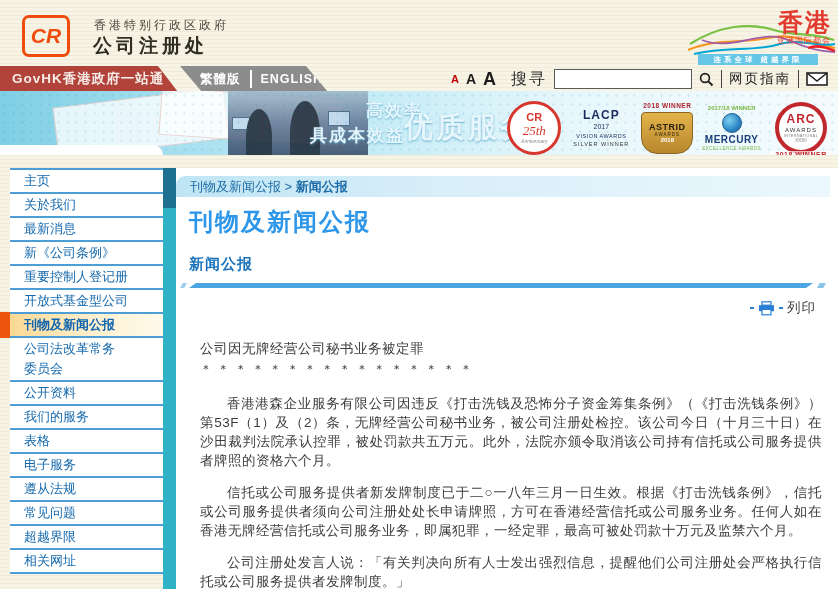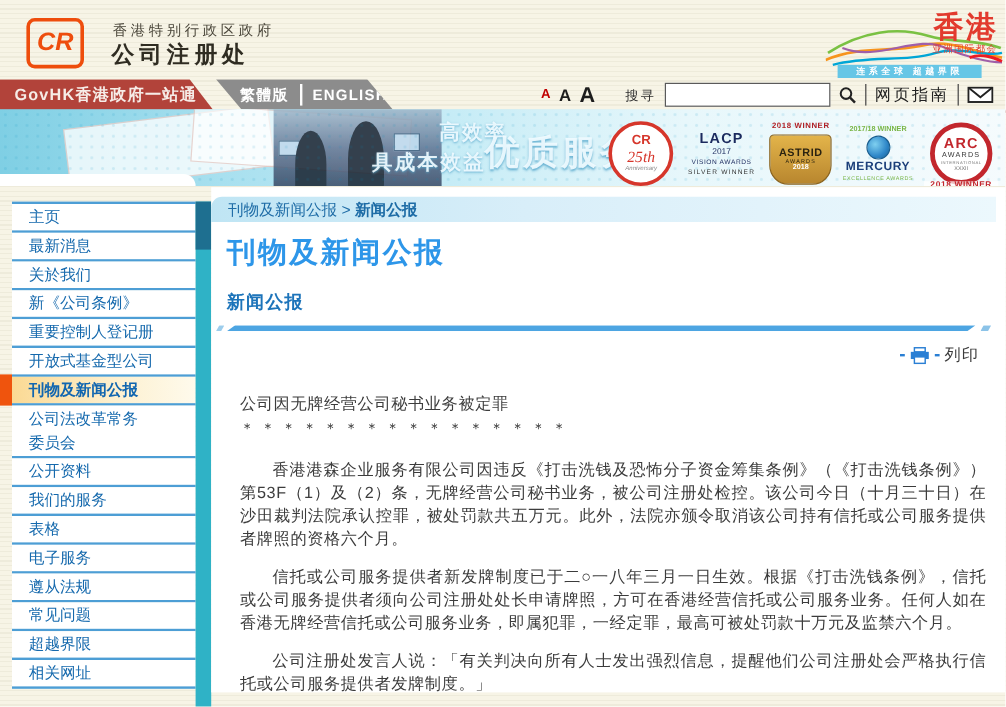--- a/index.html
+++ b/index.html
@@ -28,21 +28,21 @@
   .nav-gray{position:absolute;left:180px;top:0;width:148px;height:26px;background:#8c8c8c;
     clip-path:polygon(0 0,126px 0,148px 26px,22px 26px);
     display:flex;align-items:center;padding-left:20px;box-sizing:border-box;}
   .nav-gray .tab{color:#fff;font-weight:bold;font-size:12.5px;letter-spacing:1px;cursor:pointer;}
   .nav-gray .vline{width:2px;height:18px;background:#fdfdfd;margin:0 9px;}
   .nav-tools{position:absolute;right:10px;top:0;height:26px;display:flex;align-items:center;gap:7px;}
   .fs-a{font-weight:bold;color:#1c1c1c;cursor:pointer;line-height:1;}
   .fs-a.small{color:#c00000;font-size:11px;}
   .fs-a.mid{font-size:14px;}
   .fs-a.big{font-size:18px;}
-  .search-label{font-size:11px;color:#2e2e2e;letter-spacing:2px;margin-left:18px;}
+  .search-label{font-size:16px;color:#2e2e2e;letter-spacing:2px;margin-left:8px;}
   .search-input{width:130px;height:18px;border:1px solid #5a5a5a;background:#fff;font-size:12px;padding:0 3px;}
   .tool-sep{width:1px;height:18px;background:#444;}
   .sitemap{font-size:13.5px;color:#222;letter-spacing:2px;cursor:pointer;}
   .icon-btn{display:flex;align-items:center;cursor:pointer;}
   .redline{position:absolute;left:0;top:92px;width:838px;height:2px;background:#9a241f;}
   
   .banner{position:absolute;left:0;top:91px;width:838px;height:64px;overflow:hidden;
     background:linear-gradient(90deg,#7fcfe4 0%,#a8e0ef 22%,#c6ecf6 45%,#e7f7fb 68%,#f5fbfd 100%);}
   .banner .dots{position:absolute;inset:0;background-image:radial-gradient(rgba(0,140,190,.22) 1px,transparent 1.4px);
     background-size:9px 9px;opacity:.55;}
@@ -95,21 +95,21 @@
   .sidebar{position:absolute;left:0;top:168px;width:163px;height:421px;}
   .s-item{position:relative;margin-left:10px;width:153px;box-sizing:border-box;background:#fff;
     color:#1569ad;font-size:13px;line-height:20px;padding:1px 4px 1px 14px;border-bottom:2px solid #4d9ed5;
     white-space:pre-line;cursor:pointer;}
   .s-item:first-child{border-top:2px solid #4d9ed5;}
   .s-item.active{background:linear-gradient(90deg,#fbd993 0%,#fdf0cf 55%,#fefaec 100%);font-weight:bold;color:#1166b0;}
   .s-item.active::before{content:"";position:absolute;left:-10px;top:-2px;bottom:-2px;width:10px;background:#ef540d;}
   .tealbar{position:absolute;left:163px;top:168px;width:13px;height:421px;background:#2fb2c6;}
   .tealbar::before{content:"";position:absolute;left:0;top:0;width:13px;height:40px;background:#1e6f90;}
   
-  .main{position:absolute;left:176px;top:156px;width:662px;height:421px;background:#fff;}
+  .main{position:absolute;left:176px;top:168px;width:662px;height:421px;background:#fff;}
   .breadcrumb{position:absolute;left:0;top:8px;right:8px;height:21px;border-top-left-radius:9px;
     background:linear-gradient(90deg,#bfe5f4 0%,#d8eef9 40%,#ecf8fd 100%);
     font-size:13px;color:#1e6ca6;line-height:21px;padding-left:14px;}
   .breadcrumb .cur{font-weight:bold;}
   .page-title{position:absolute;left:13px;top:38px;font-size:24px;font-weight:bold;color:#2d96e9;letter-spacing:2px;}
   .section-title{position:absolute;left:13px;top:87px;font-size:15px;font-weight:bold;color:#1d74ba;letter-spacing:1px;}
   .divider{position:absolute;left:13px;top:115px;width:624px;height:5px;background:#4da5e2;
     clip-path:polygon(7px 0,100% 0,calc(100% - 7px) 100%,0 100%);}
   .divider-cap-l{position:absolute;left:4px;top:115px;width:7px;height:5px;background:#9ccdec;clip-path:polygon(40% 0,100% 0,60% 100%,0 100%);}
   .divider-cap-r{position:absolute;left:641px;top:115px;width:9px;height:5px;background:#8cc3e8;clip-path:polygon(30% 0,100% 0,70% 100%,0 100%);}
@@ -227,22 +227,22 @@
           <span class="t4">XXXII</span>
         </span>
         <span class="t5">2018 WINNER</span>
       </div>
     </div>
     <div class="banner-corner"></div>
   </div>
 
   <div class="sidebar">
     <div class="s-item">主页</div>
+    <div class="s-item">关於我们</div>
     <div class="s-item">最新消息</div>
-    <div class="s-item">关於我们</div>
     <div class="s-item">新《公司条例》</div>
     <div class="s-item">重要控制人登记册</div>
     <div class="s-item">开放式基金型公司</div>
     <div class="s-item active">刊物及新闻公报</div>
     <div class="s-item">公司法改革常务
 委员会</div>
     <div class="s-item">公开资料</div>
     <div class="s-item">我们的服务</div>
     <div class="s-item">表格</div>
     <div class="s-item">电子服务</div>

